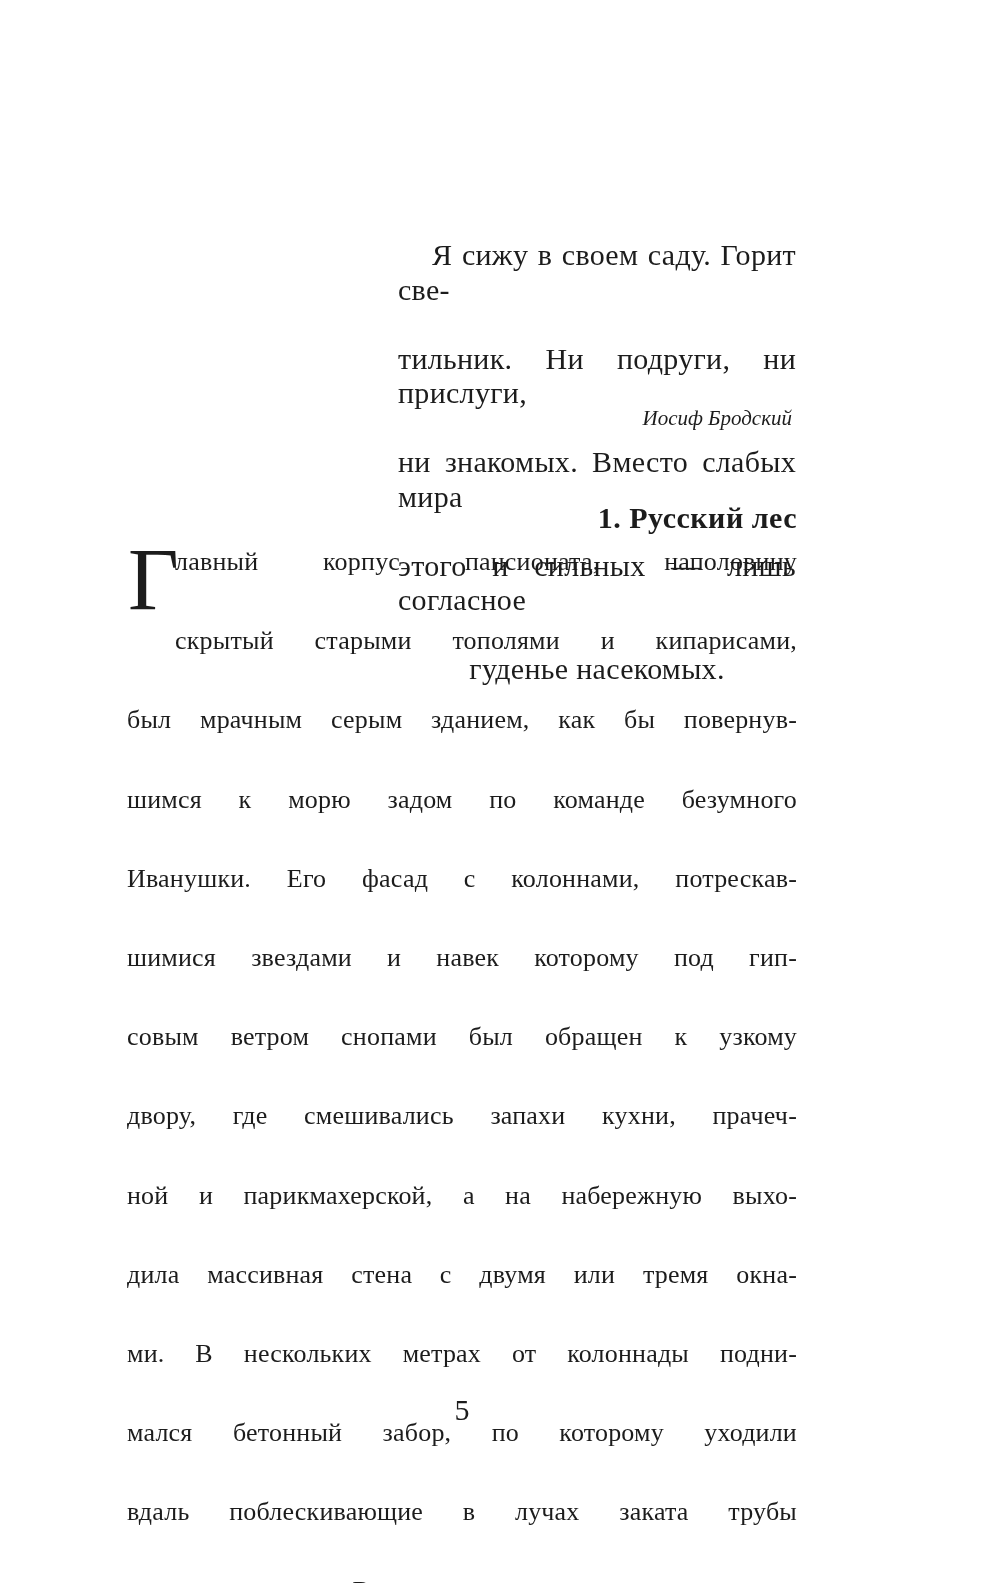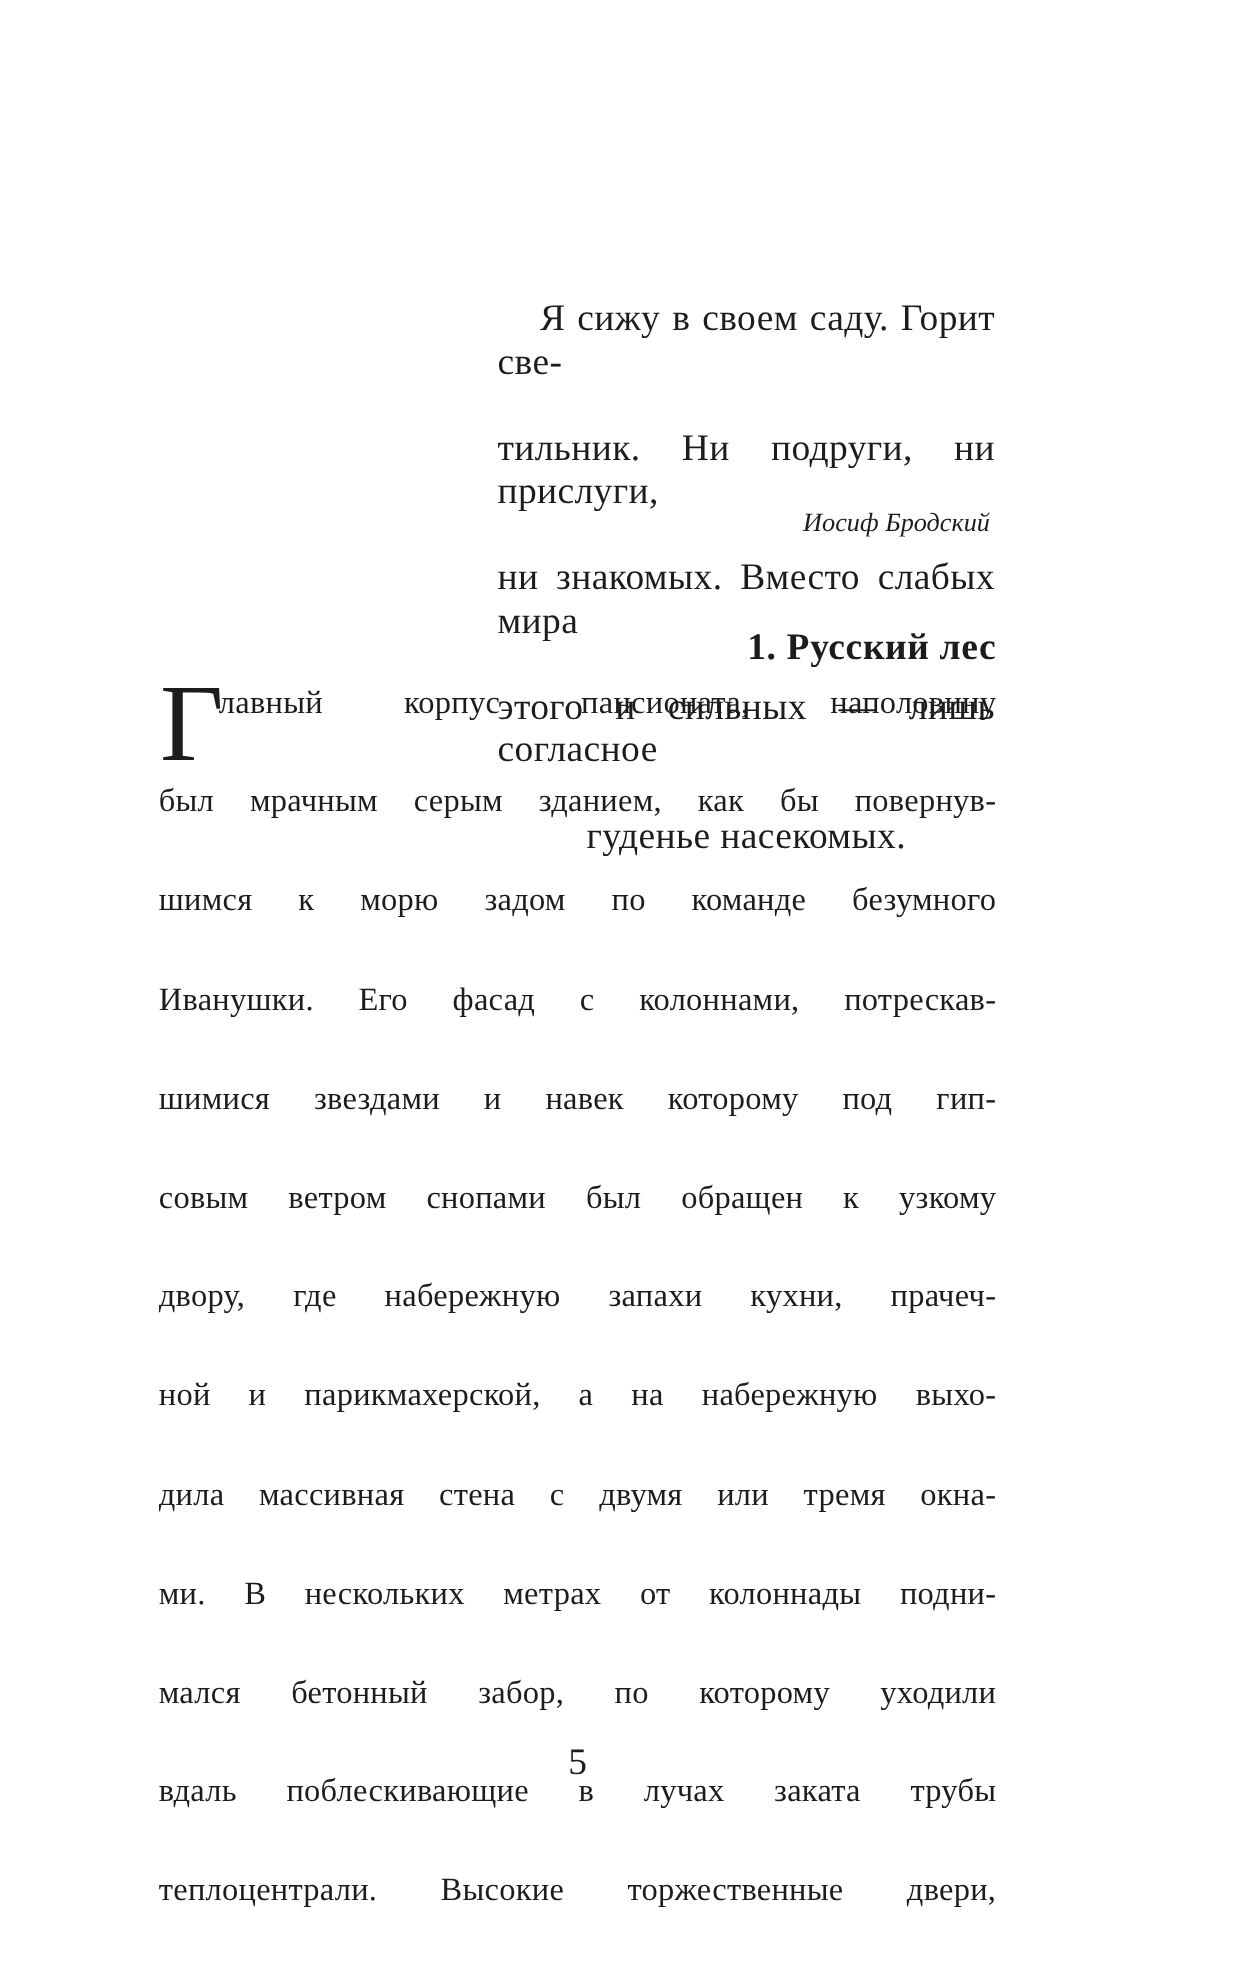--- a/index.html
+++ b/index.html
@@ -113,26 +113,27 @@
     <div class="lline">гуденье насекомых.</div>
   </div>
   <div id="epigraph-attribution">Иосиф Бродский</div>
 
   <h1 id="chapter-title">1. Русский лес</h1>
 
   <span id="drop-cap">Г</span>
 
   <div id="body-text">
     <div class="jline dropcap-indent">лавный корпус пансионата, наполовину</div>
+    <div class="jline dropcap-indent">скрытый старыми тополями и кипарисами,</div>
     <div class="jline">был мрачным серым зданием, как бы повернув-</div>
     <div class="jline">шимся к морю задом по команде безумного</div>
     <div class="jline">Иванушки. Его фасад с колоннами, потрескав-</div>
     <div class="jline">шимися звездами и навек которому под гип-</div>
     <div class="jline">совым ветром снопами был обращен к узкому</div>
-    <div class="jline">двору, где набережную запахи кухни, прачеч-</div>
+    <div class="jline">двору, где смешивались запахи кухни, прачеч-</div>
     <div class="jline">ной и парикмахерской, а на набережную выхо-</div>
     <div class="jline">дила массивная стена с двумя или тремя окна-</div>
     <div class="jline">ми. В нескольких метрах от колоннады подни-</div>
     <div class="jline">мался бетонный забор, по которому уходили</div>
     <div class="jline">вдаль поблескивающие в лучах заката трубы</div>
     <div class="jline">теплоцентрали. Высокие торжественные двери,</div>
 
   </div>
 
   <div id="page-number">5</div>

